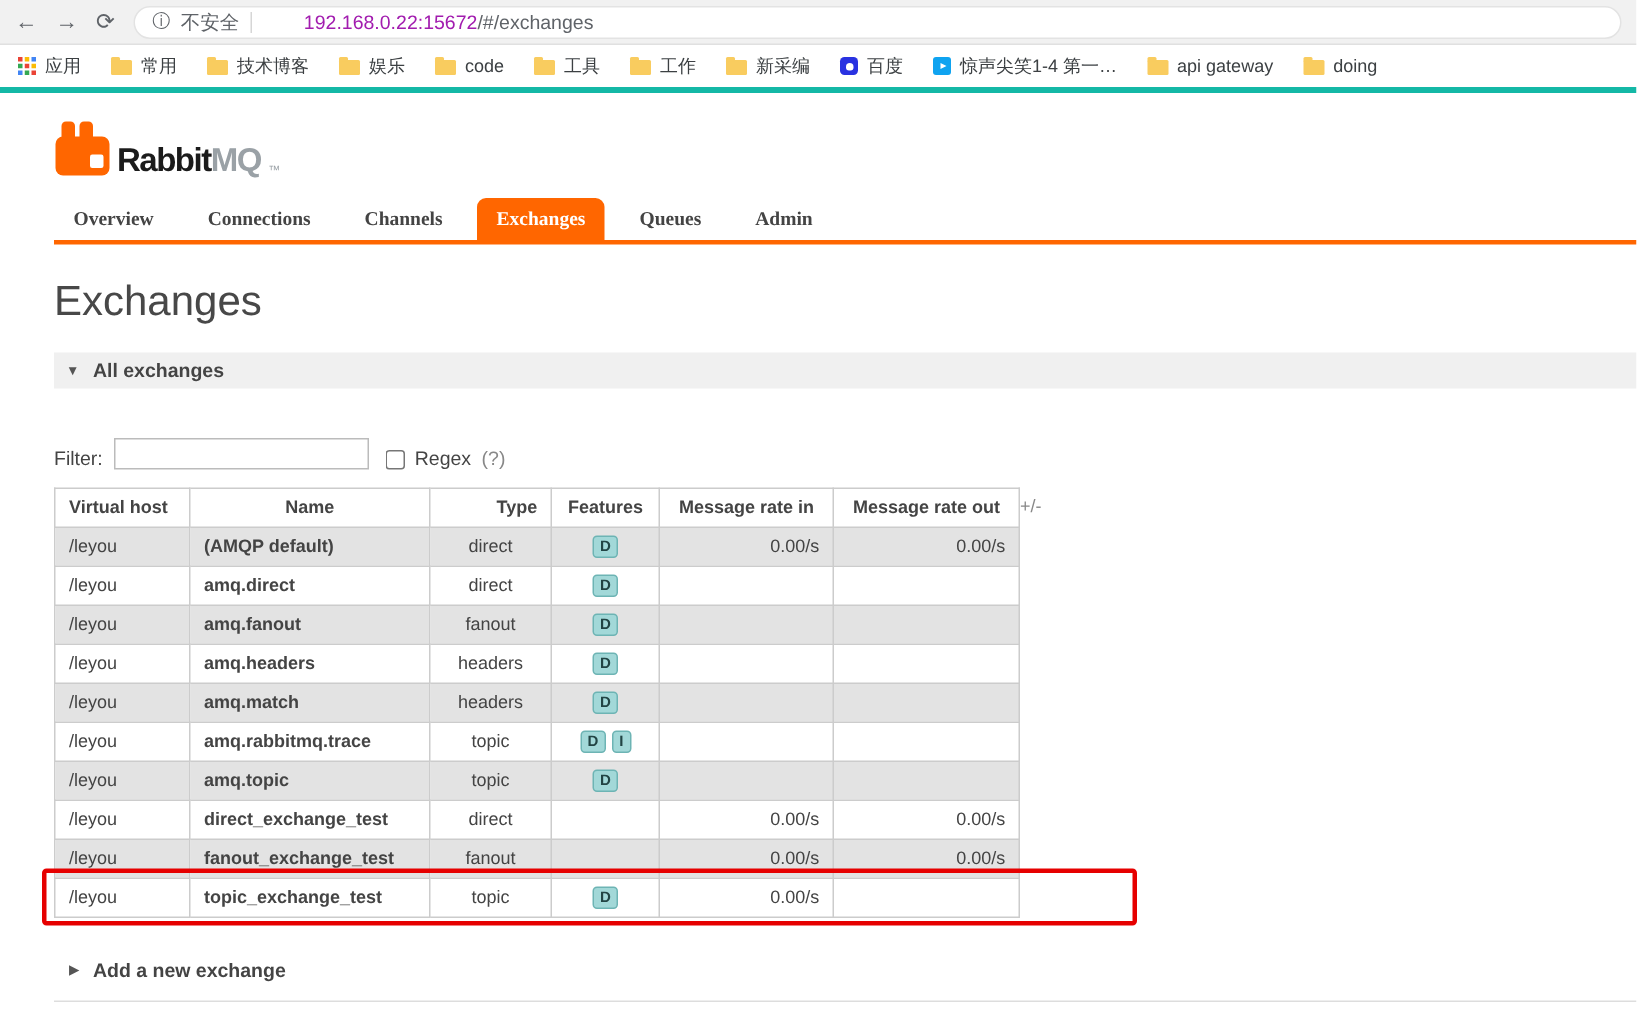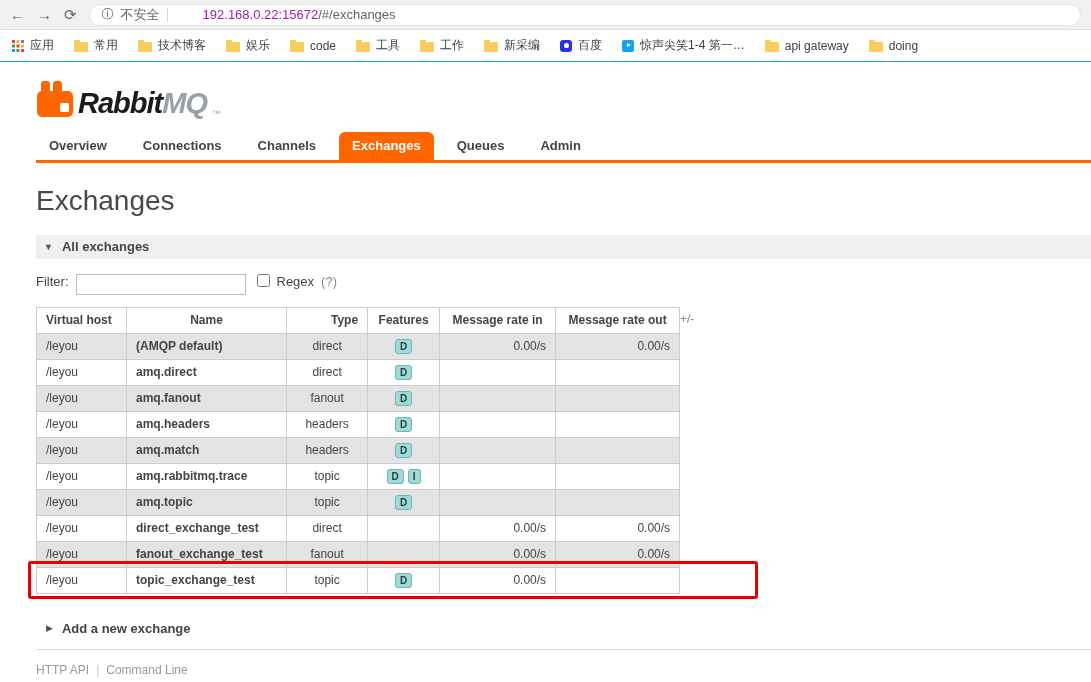--- a/index.html
+++ b/index.html
@@ -43,21 +43,21 @@
   .info-glyph { color: #5f6368; font-size: 12px; }
   .not-secure { color: #5f6368; }
   .om-sep { width: 1px; height: 14px; background: #d6d6d6; }
   .url-host { color: #a21caf; margin-left: 28px; }
   .url-path { color: #5f6368; }
 
   
   .bookmarks-bar {
     height: 32px;
     background: #fff;
-    border-bottom: 1px solid #14b8a6;
+    border-bottom: 4px solid #14b8a6;
     display: flex;
     align-items: center;
     padding: 0 12px;
     gap: 20px;
     font-size: 12px;
     color: #3c4043;
     white-space: nowrap;
     overflow: hidden;
   }
   .bookmark { display: flex; align-items: center; gap: 6px; cursor: pointer; }
@@ -82,43 +82,43 @@
   .video-site-icon { width: 12px; height: 12px; background: #0fa3f0; border-radius: 2px; }
   .video-site-icon::before {
     content: ""; position: absolute; left: 4.5px; top: 3.5px;
     border-left: 4px solid #fff; border-top: 2.5px solid transparent; border-bottom: 2.5px solid transparent;
   }
 
   
   .page { padding: 14px 0 0 36px; }
 
   .logo { display: flex; align-items: flex-end; gap: 4px; margin: 4px 0 14px 0; cursor: pointer; }
-  .logo-text { font-size: 29px; font-weight: bold; letter-spacing: -1px; line-height: 0.95; font-style: italic; }
+  .logo-text { font-size: 22px; font-weight: bold; letter-spacing: -1px; line-height: 0.95; }
   .logo-rabbit { color: #1b1b1b; }
   .logo-mq { color: #9aa1a6; }
   .logo-tm { font-size: 8px; color: #9aa1a6; font-weight: normal; margin-left: 1px; }
 
-  .nav-tabs { display: flex; gap: 10px; border-bottom: 3px solid #ff6600; }
+  .nav-tabs { display: flex; gap: 10px; border-bottom: 3px solid #ff6600; font-family: Liberation Serif, serif; }
   .tab {
     font-size: 13px; font-weight: bold; color: #444;
     padding: 6px 13px; cursor: pointer; line-height: 1.2;
   }
   .tab.active { background: #ff6600; color: #fff; border-radius: 6px 6px 0 0; }
 
   h1.page-title { font-size: 28px; font-weight: normal; color: #484848; margin: 22px 0 18px 0; }
 
   .section-bar {
     background: #f0f0f0; height: 24px;
     display: flex; align-items: center; gap: 9px;
     font-size: 13px; font-weight: bold; color: #444;
     padding-left: 8px; cursor: pointer;
   }
   .tri { font-size: 9px; color: #555; }
 
-  .filter-row { display: flex; align-items: flex-start; gap: 7px; margin: 15px 0 12px 0; font-size: 13px; color: #444; }
+  .filter-row { display: flex; align-items: flex-end; gap: 7px; margin: 33px 0 12px 0; font-size: 13px; color: #444; }
   .filter-input { width: 170px; height: 21px; border: 1px solid #bbb; font-size: 12px; padding: 0 4px; }
   .regex-checkbox { width: 13px; height: 13px; margin: 0 0 0 4px; }
   .help-link { color: #888; cursor: help; }
 
   
   .table-wrap { position: relative; margin-top: 4px; }
   table.exchanges { border-collapse: collapse; font-size: 12px; table-layout: fixed; }
   th, td { border: 1px solid #ccc; height: 26px; padding: 0 9px; overflow: hidden; }
   th { font-weight: bold; text-align: center; background: #fff; color: #444; cursor: pointer; }
   th.th-left { text-align: left; }

